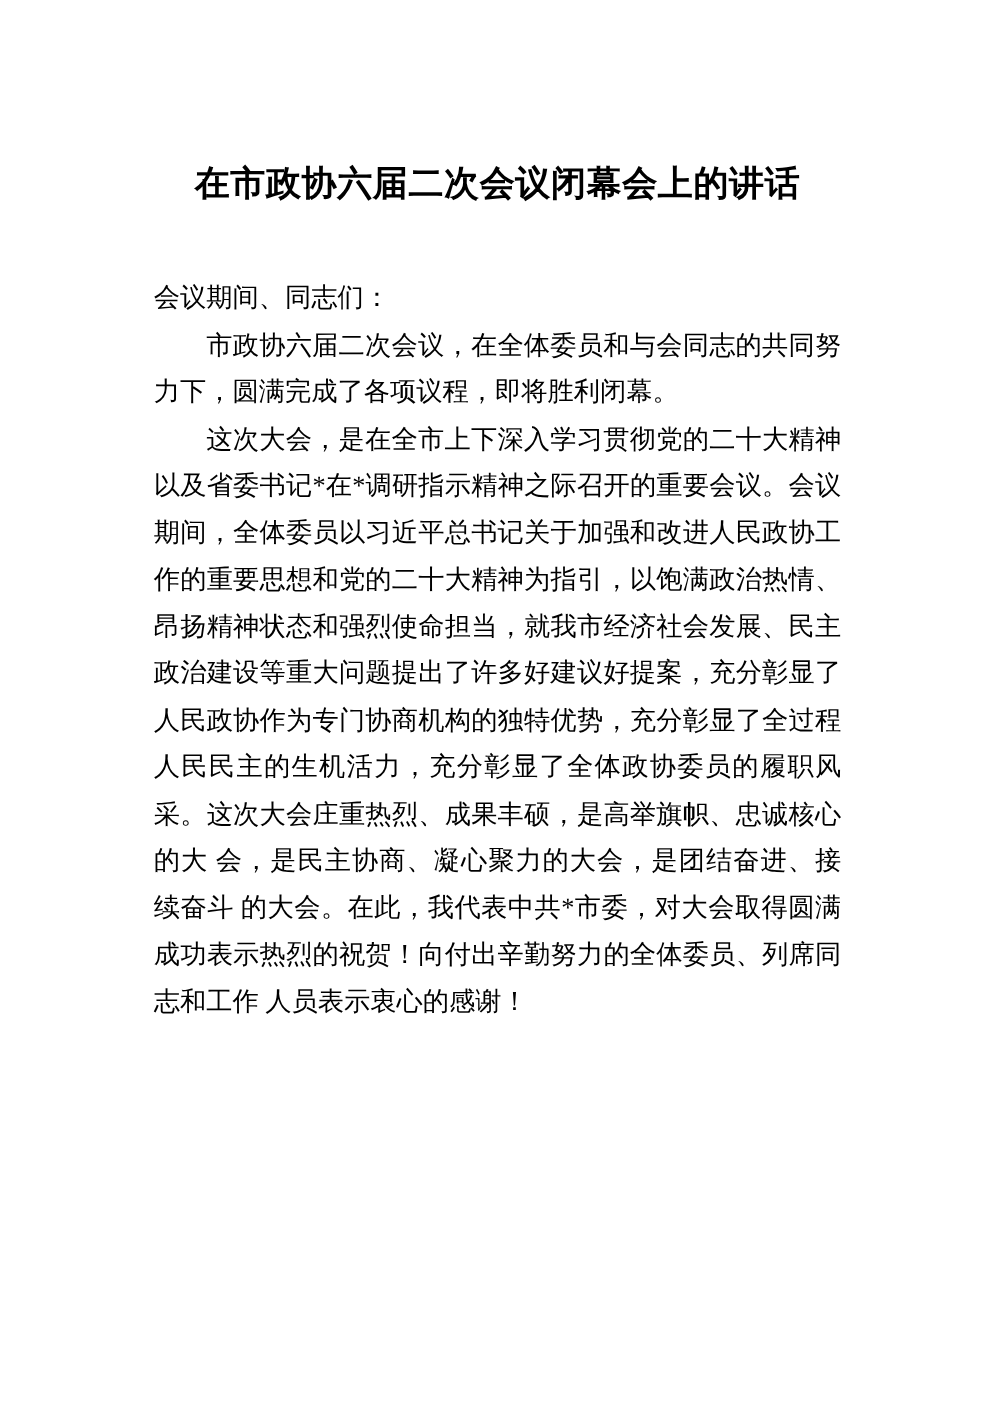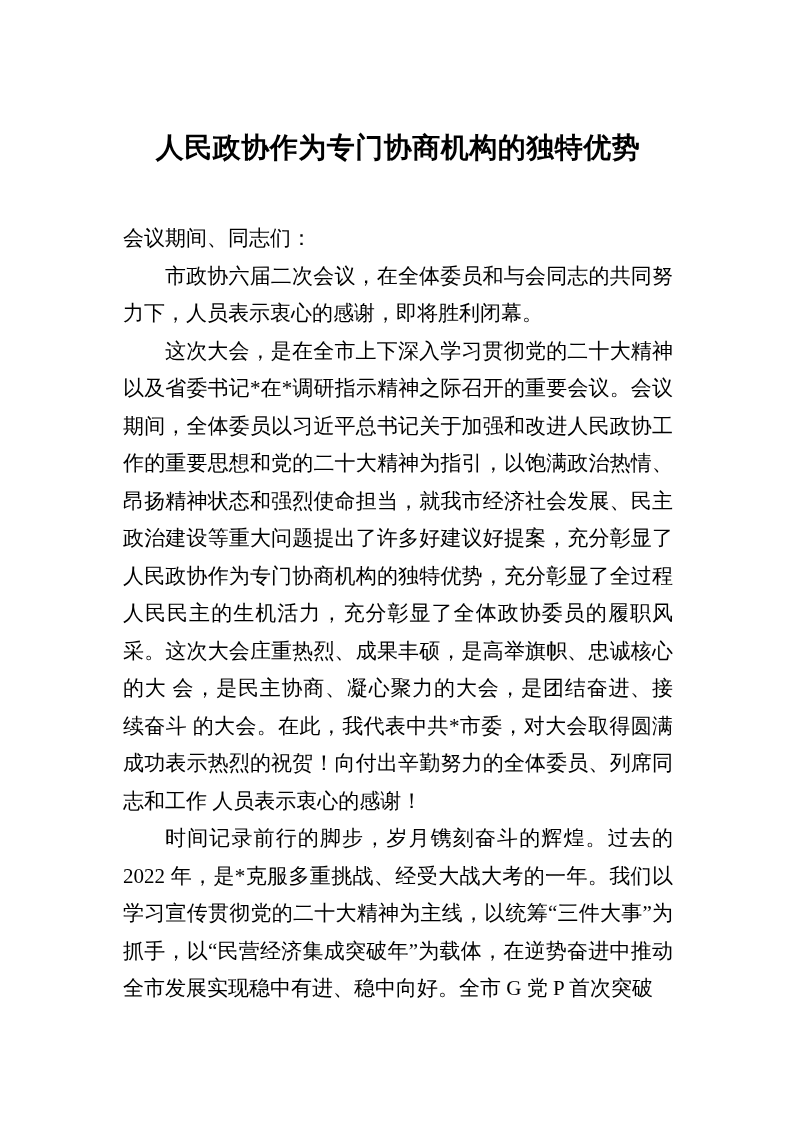--- a/index.html
+++ b/index.html
@@ -39,20 +39,19 @@
   }
   .para {
     margin: 0;
     text-indent: 2em;
   }
 </style>
 </head>
 <body>
 
 <div class="page">
-  <h1 class="doc-title">人民政协作为专门协商机构的独特优势</h1>
+  <h1 class="doc-title">在市政协六届二次会议闭幕会上的讲话</h1>
   <div class="doc-body">
     <p class="salutation">会议期间、同志们：</p>
-    <p class="para">市政协六届二次会议，在全体委员和与会同志的共同努力下，人员表示衷心的感谢，即将胜利闭幕。</p>
+    <p class="para">市政协六届二次会议，在全体委员和与会同志的共同努力下，圆满完成了各项议程，即将胜利闭幕。</p>
     <p class="para">这次大会，是在全市上下深入学习贯彻党的二十大精神以及省委书记*在*调研指示精神之际召开的重要会议。会议期间，全体委员以习近平总书记关于加强和改进人民政协工作的重要思想和党的二十大精神为指引，以饱满政治热情、昂扬精神状态和强烈使命担当，就我市经济社会发展、民主 政治建设等重大问题提出了许多好建议好提案，充分彰显了 人民政协作为专门协商机构的独特优势，充分彰显了全过程 人民民主的生机活力，充分彰显了全体政协委员的履职风采。这次大会庄重热烈、成果丰硕，是高举旗帜、忠诚核心的大 会，是民主协商、凝心聚力的大会，是团结奋进、接续奋斗 的大会。在此，我代表中共*市委，对大会取得圆满成功表示热烈的祝贺！向付出辛勤努力的全体委员、列席同志和工作 人员表示衷心的感谢！</p>
-    <p class="para">时间记录前行的脚步，岁月镌刻奋斗的辉煌。过去的2022 年，是*克服多重挑战、经受大战大考的一年。我们以学习宣传贯彻党的二十大精神为主线，以统筹“三件大事”为抓手，以“民营经济集成突破年”为载体，在逆势奋进中推动全市发展实现稳中有进、稳中向好。全市 G 党 P 首次突破</p>
   </div>
 </div>
 
 </body></html>

